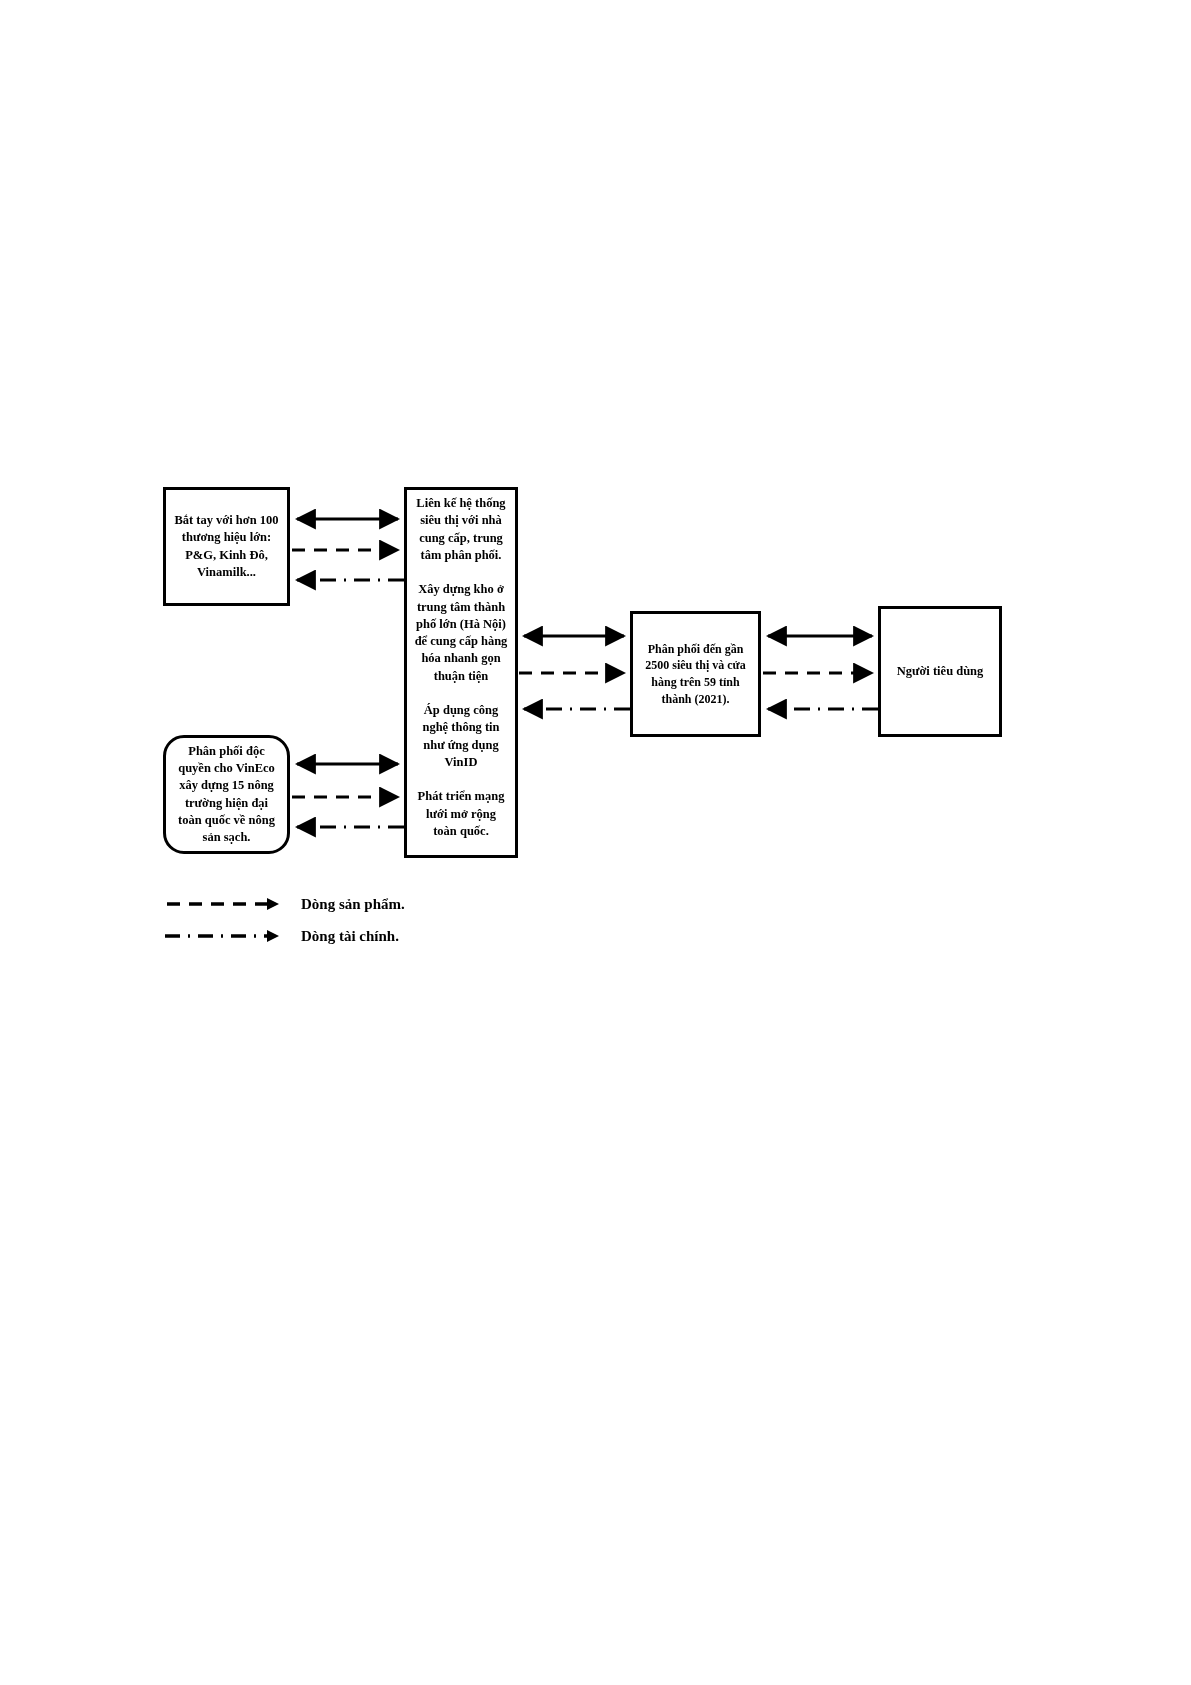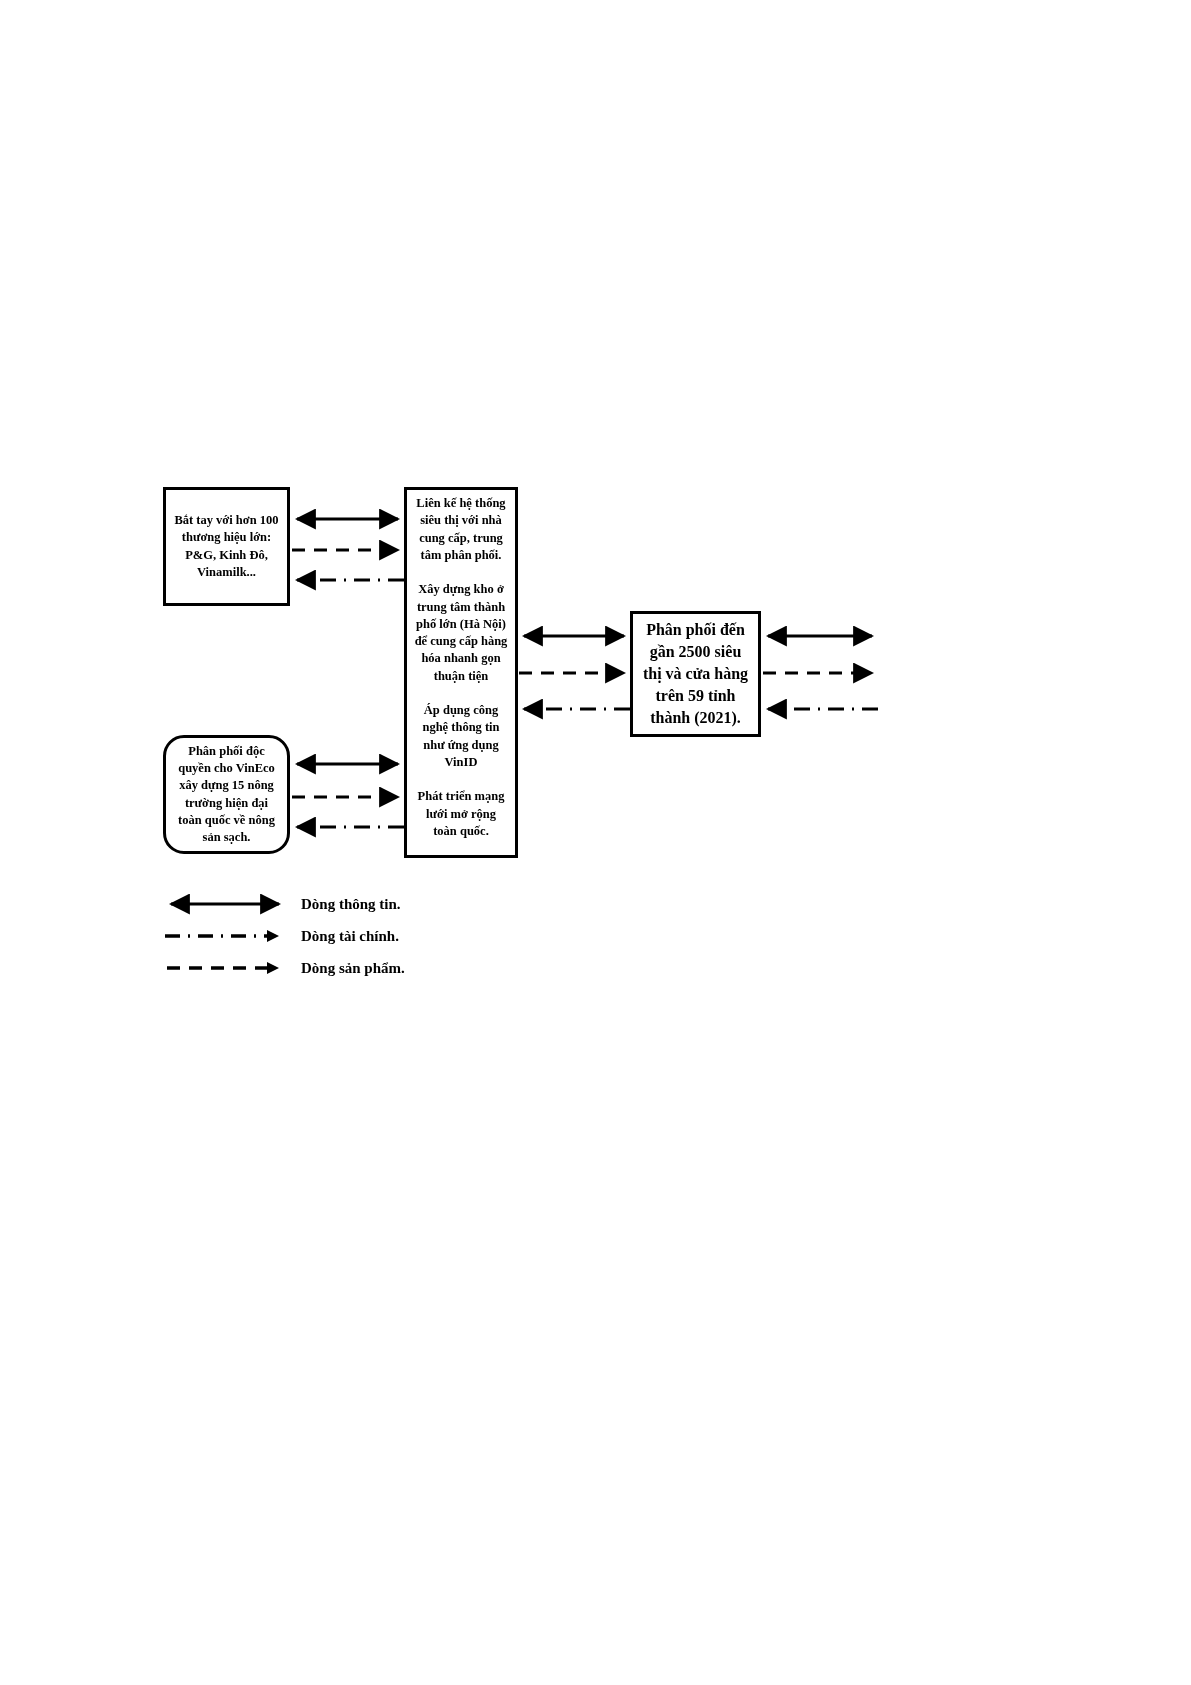--- a/index.html
+++ b/index.html
@@ -57,21 +57,21 @@
   #node-vinmart {
     left: 404px; top: 487px;
     width: 114px; height: 371px;
     font-size: 12.5px;
     align-items: flex-start;
     padding-top: 5px;
   }
   #node-stores {
     left: 630px; top: 611px;
     width: 131px; height: 126px;
-    font-size: 16px;
+    font-size: 12px;
   }
   #node-consumer {
     left: 878px; top: 606px;
     width: 124px; height: 131px;
     font-size: 12.5px;
     font-weight: bold;
   }
 
   
   #wires {
@@ -187,49 +187,42 @@
   </div>
 
   <div class="node" id="node-vineco">
     <span class="txt">Phân phối độc quyền cho VinEco xây dựng 15 nông trường hiện đại toàn quốc về nông sản sạch.</span>
   </div>
 
   <div class="node" id="node-stores">
     <span class="txt">Phân phối đến gần 2500 siêu thị và cửa hàng trên 59 tỉnh thành (2021).</span>
   </div>
 
+  <div class="node" id="node-consumer">
+    <span class="txt">Người tiêu dùng</span>
+  </div>
 
   <div id="legend">
+
 
     <div class="legend-row">
       <div class="legend-art">
         <svg width="124" height="24" viewBox="0 0 124 24" xmlns="http://www.w3.org/2000/svg">
-          <line x1="8" y1="12" x2="116" y2="12" stroke="#000" stroke-width="3" marker-start="url(#arrL)" marker-end="url(#arrR)"></line>
-          <path d="M 10 12 L 20 6.5 L 20 17.5 z" fill="#000"></path>
-          <path d="M 114 12 L 104 6.5 L 104 17.5 z" fill="#000"></path>
+          <line x1="4" y1="12" x2="104" y2="12" stroke="#000" stroke-width="3.4" stroke-dasharray="13 9"></line>
+          <path d="M 116 12 L 104 6 L 104 18 z" fill="#000"></path>
         </svg>
       </div>
-      <div class="legend-label">Dòng thông tin.</div>
+      <div class="legend-label">Dòng sản phẩm.</div>
     </div>
 
     <div class="legend-row">
       <div class="legend-art">
         <svg width="124" height="24" viewBox="0 0 124 24" xmlns="http://www.w3.org/2000/svg">
           <line x1="2" y1="12" x2="104" y2="12" stroke="#000" stroke-width="3.4" stroke-dasharray="15 8 2 8"></line>
           <path d="M 116 12 L 104 6 L 104 18 z" fill="#000"></path>
         </svg>
       </div>
       <div class="legend-label">Dòng tài chính.</div>
     </div>
 
-    <div class="legend-row">
-      <div class="legend-art">
-        <svg width="124" height="24" viewBox="0 0 124 24" xmlns="http://www.w3.org/2000/svg">
-          <line x1="4" y1="12" x2="104" y2="12" stroke="#000" stroke-width="3.4" stroke-dasharray="13 9"></line>
-          <path d="M 116 12 L 104 6 L 104 18 z" fill="#000"></path>
-        </svg>
-      </div>
-      <div class="legend-label">Dòng sản phẩm.</div>
-    </div>
-
   </div>
 
 </div>
 
 </body></html>

